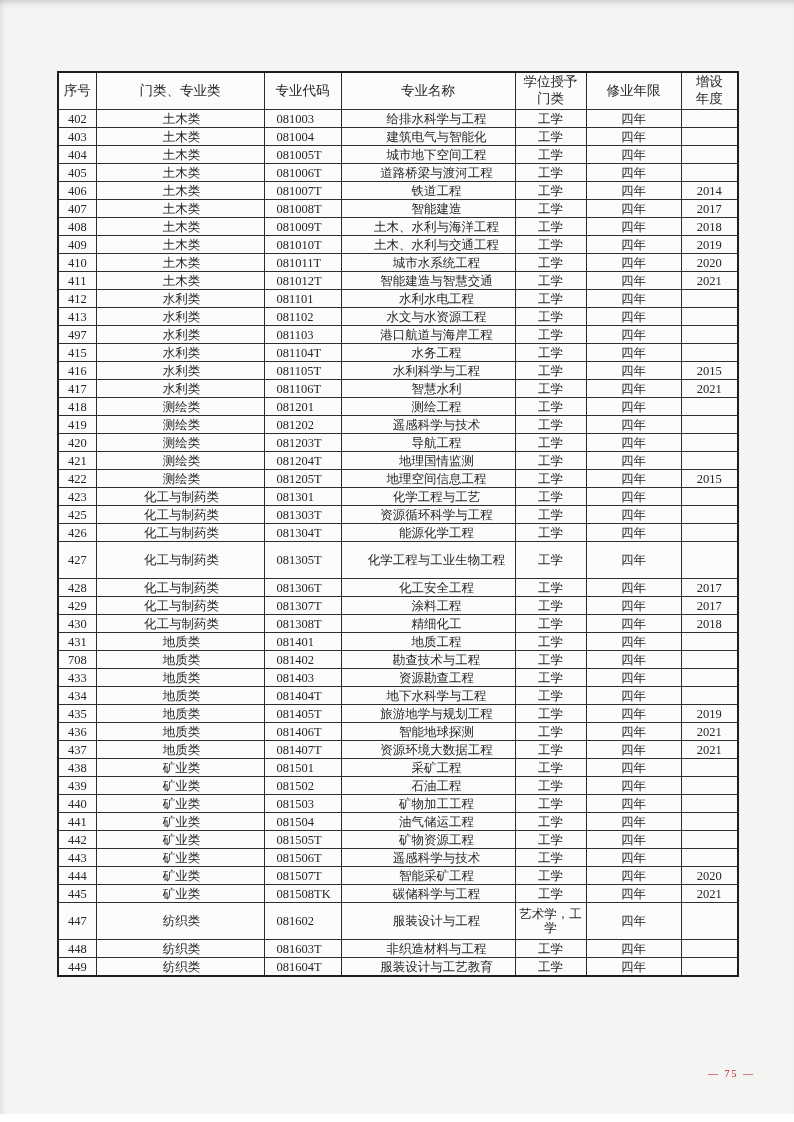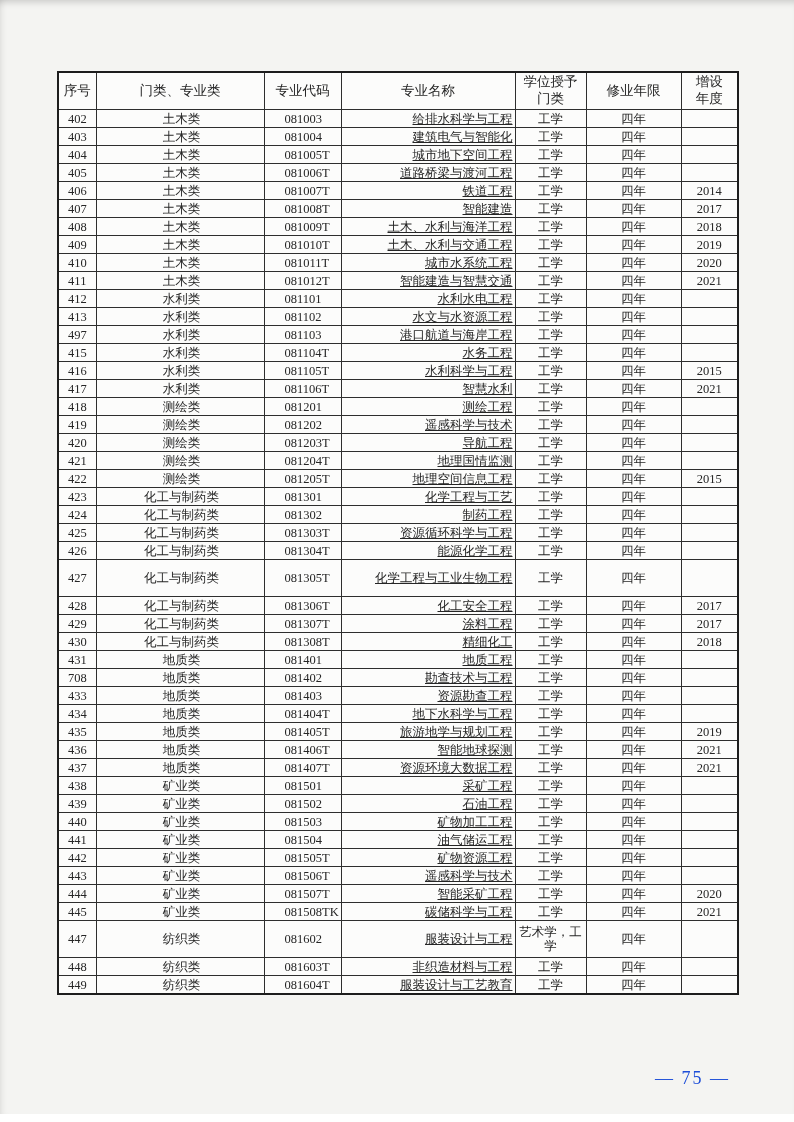--- a/index.html
+++ b/index.html
@@ -40,33 +40,33 @@
   .majors td {
     height: 17px;
     font-size: 12.5px;
     line-height: 1.12;
     padding: 0 2px;
     vertical-align: middle;
   }
   .majors tr.tall td { height: 36px; }
   .majors td:nth-child(1) { text-align: center; }
   .majors td:nth-child(2) { text-align: center; padding-left: 5px; }
-  .majors td:nth-child(3) { text-align: left; padding-left: 20px; }
-  .majors td:nth-child(4) { text-align: right; padding-left: 19px; text-decoration: underline; }
+  .majors td:nth-child(3) { text-align: left; padding-left: 12px; }
+  .majors td:nth-child(4) { text-align: center; padding-left: 19px; }
   .majors td:nth-child(5),
   .majors td:nth-child(6),
   .majors td:nth-child(7) { text-align: center; }
   .page-number {
     position: absolute;
     left: 655px;
     top: 1068px;
     width: 100px;
-    text-align: left;
-    font-size: 18px;
-    color: #1d4ed8;
+    text-align: right;
+    font-size: 10px;
+    color: #b91c1c;
     letter-spacing: 2px;
   }
 </style>
 </head>
 <body>
 
 <div class="page">
 
   <table class="majors">
     <colgroup>
@@ -284,29 +284,20 @@
         <tr>
     <td>423</td>
     <td>化工与制药类</td>
     <td>081301</td>
     <td>化学工程与工艺</td>
     <td>工学</td>
     <td>四年</td>
     <td></td>
   </tr>
         <tr>
-    <td>424</td>
-    <td>化工与制药类</td>
-    <td>081302</td>
-    <td>制药工程</td>
-    <td>工学</td>
-    <td>四年</td>
-    <td></td>
-  </tr>
-        <tr>
     <td>425</td>
     <td>化工与制药类</td>
     <td>081303T</td>
     <td>资源循环科学与工程</td>
     <td>工学</td>
     <td>四年</td>
     <td></td>
   </tr>
         <tr>
     <td>426</td>

